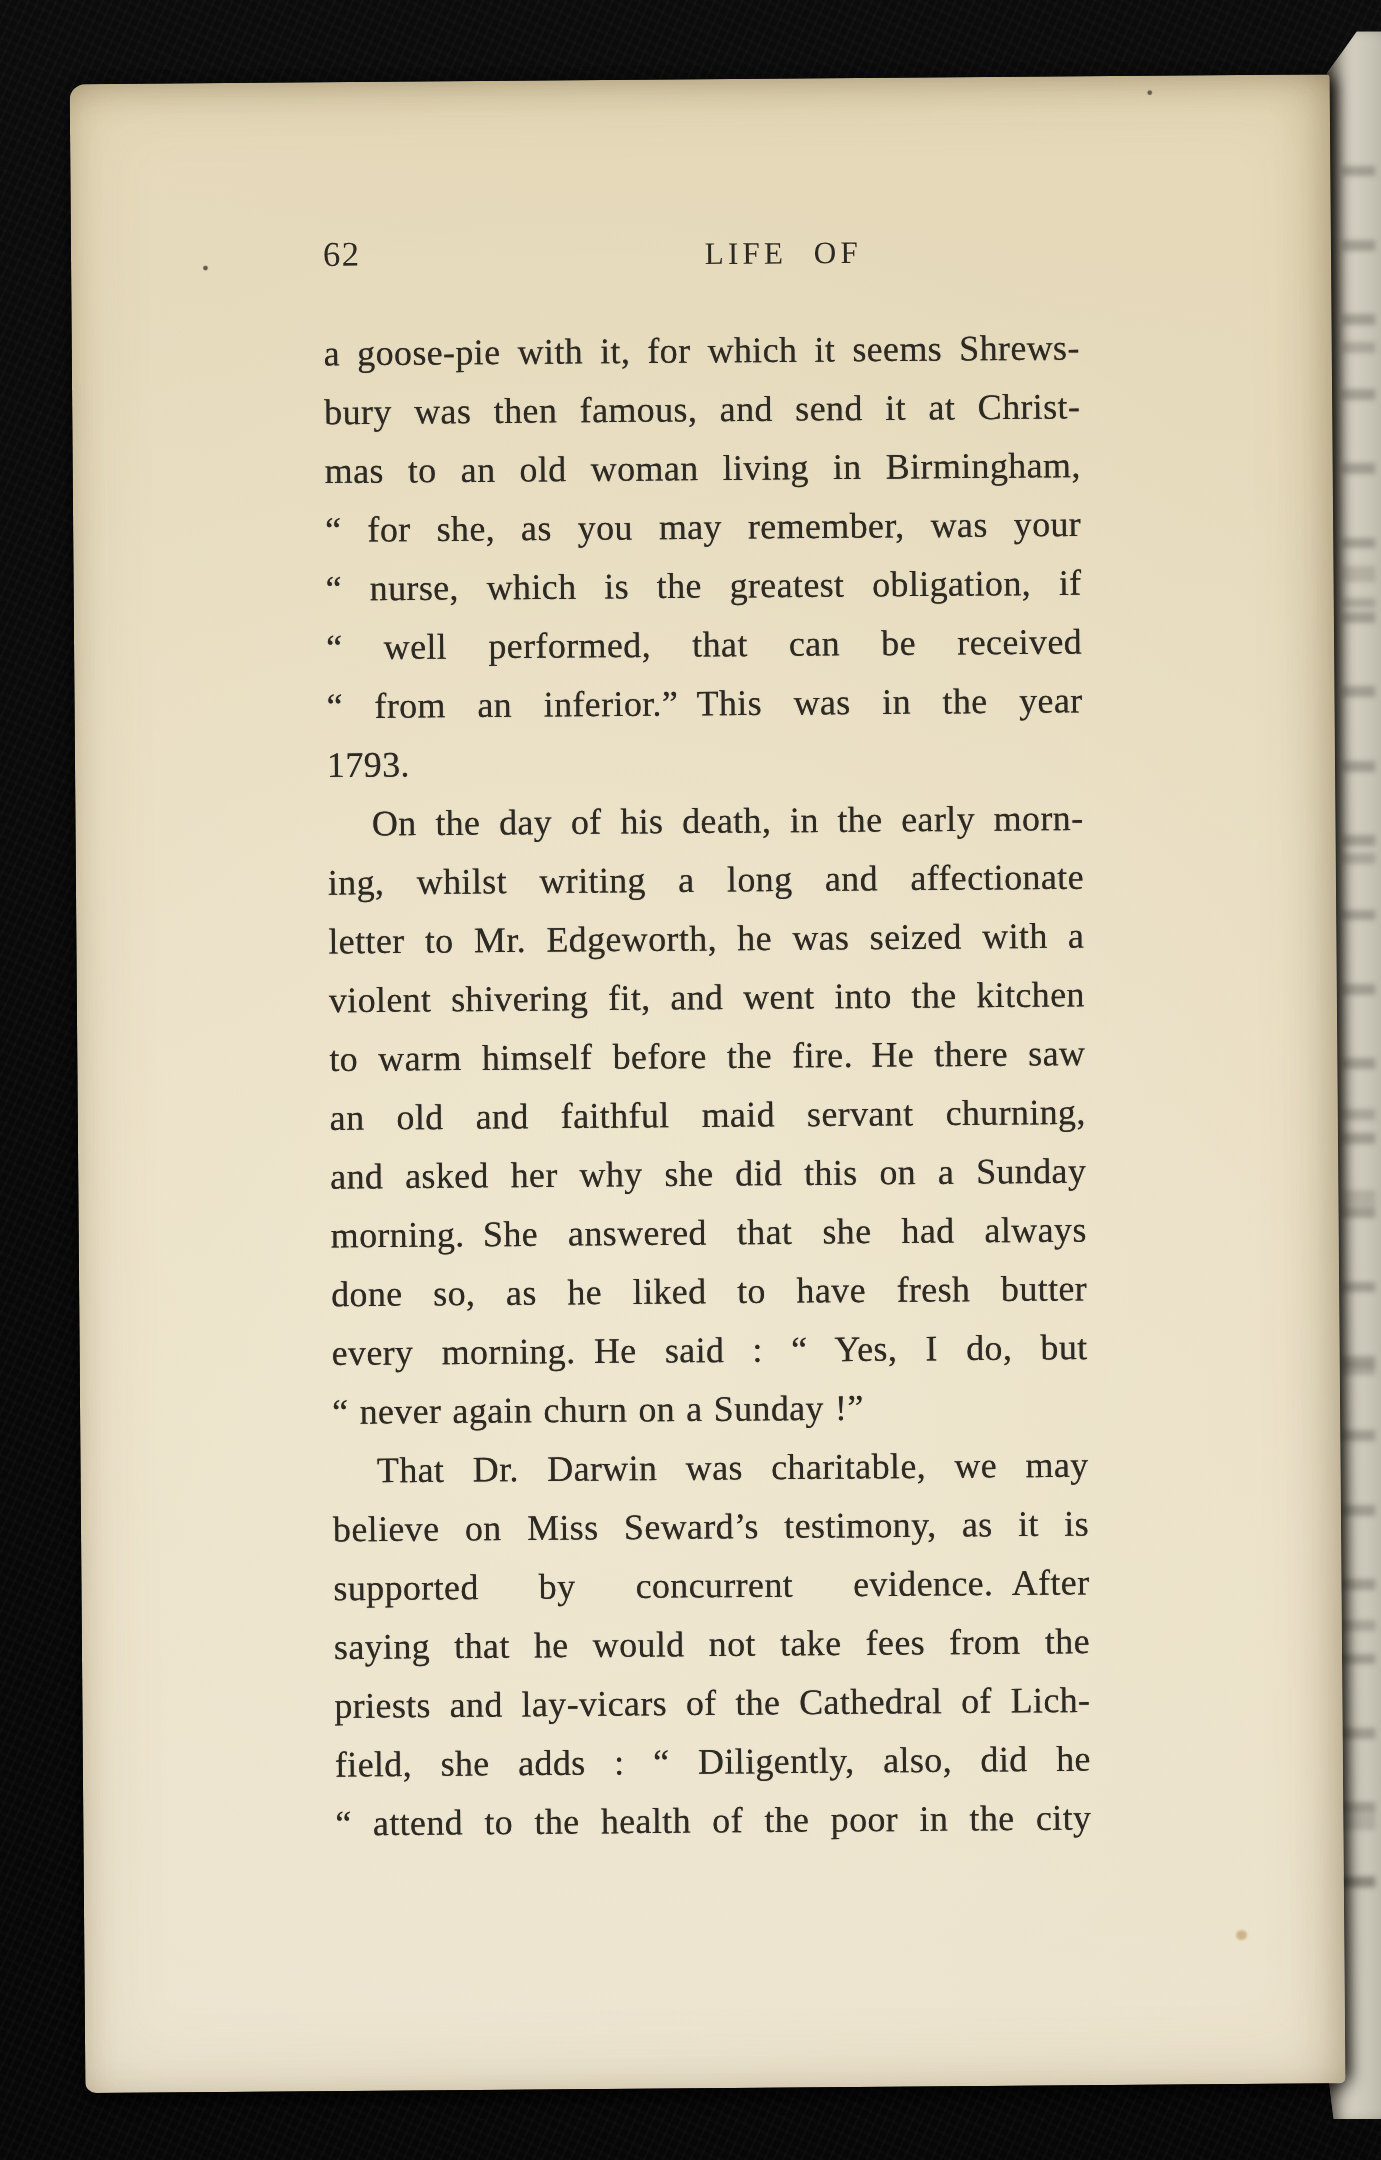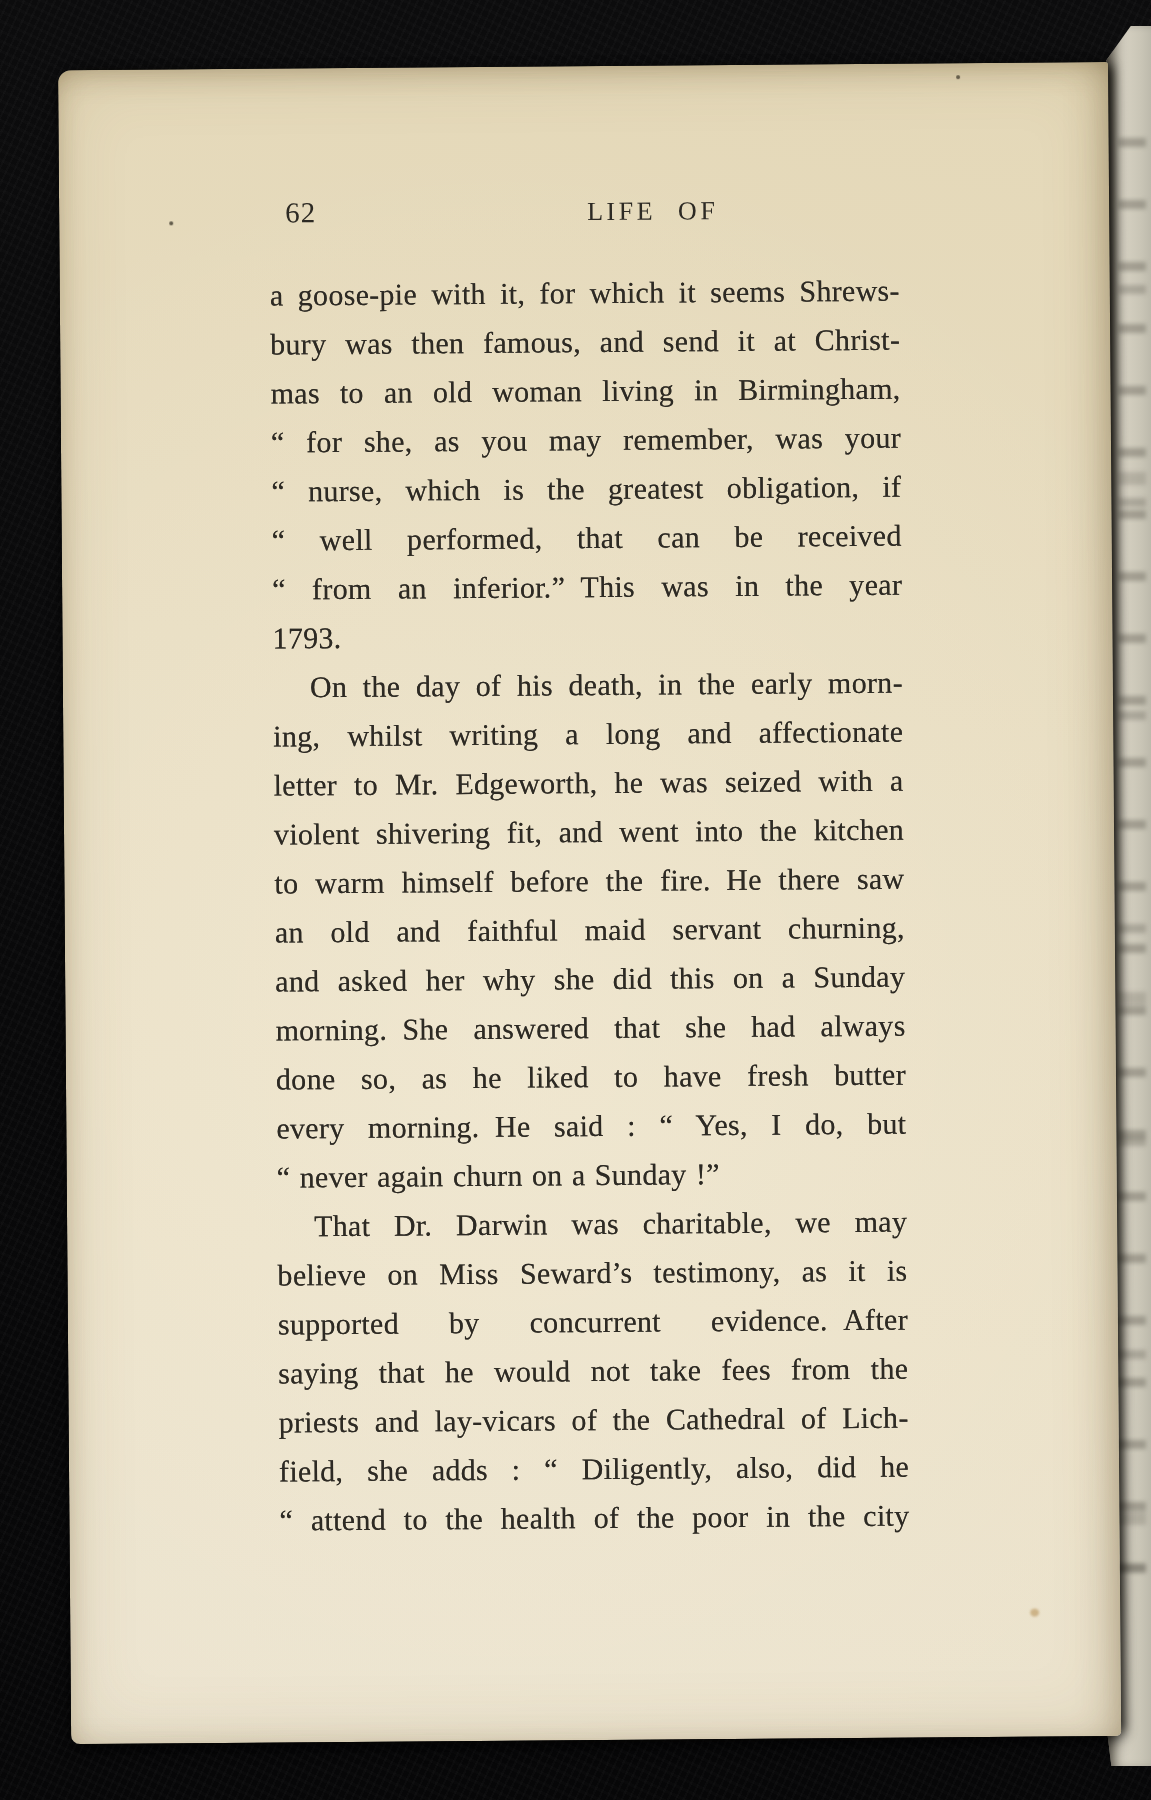--- a/index.html
+++ b/index.html
@@ -65,21 +65,21 @@
     left:210px; top:0;
     width:630px; height:100%;
     color:#2d2a24;
   }
 
   .running-head{
     position:absolute; top:128px; left:0; right:0; height:42px;
     font-size:29px;
   }
   .folio{
-    position:absolute; left:16px; top:0;
+    position:absolute; left:0; top:0;
     letter-spacing:1px;
   }
   .head-title{
     position:absolute; left:318px; top:3px;
     font-size:26px;
     letter-spacing:3.5px;
     word-spacing:12px;
   }
 
   .body-text{

